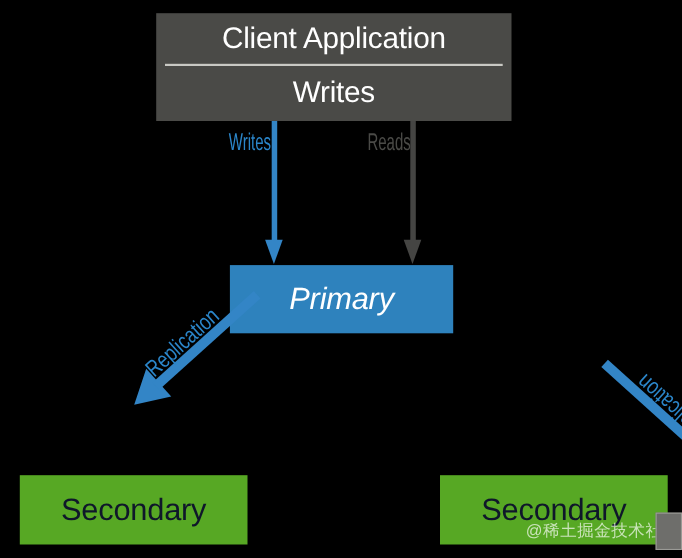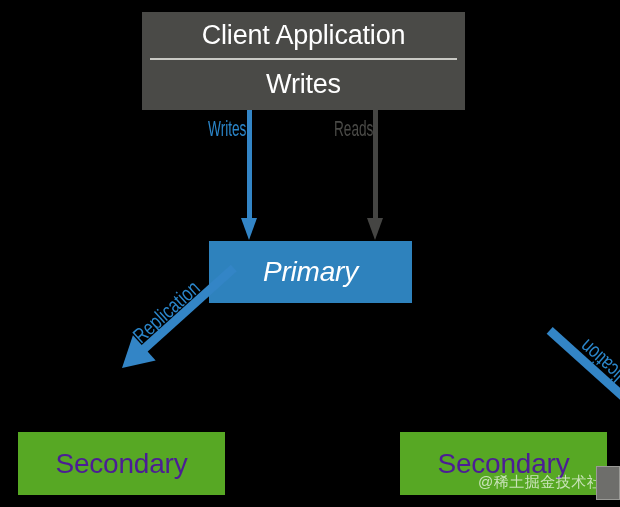--- a/index.html
+++ b/index.html
@@ -78,21 +78,21 @@
     width: 207px;
     height: 63px;
     background: #57a824;
     display: flex;
     align-items: center;
     justify-content: center;
   }
   .secondary-left  { left: 18px;  }
   .secondary-right { left: 400px; }
   .secondary-box .node-label {
-    color: #4c1d95;
+    color: #0f172a;
     font-size: 28px;
     letter-spacing: -0.2px;
     white-space: nowrap;
   }
 
   
   .v-arrow {
     position: absolute;
     top: 110px;
     height: 131px;

